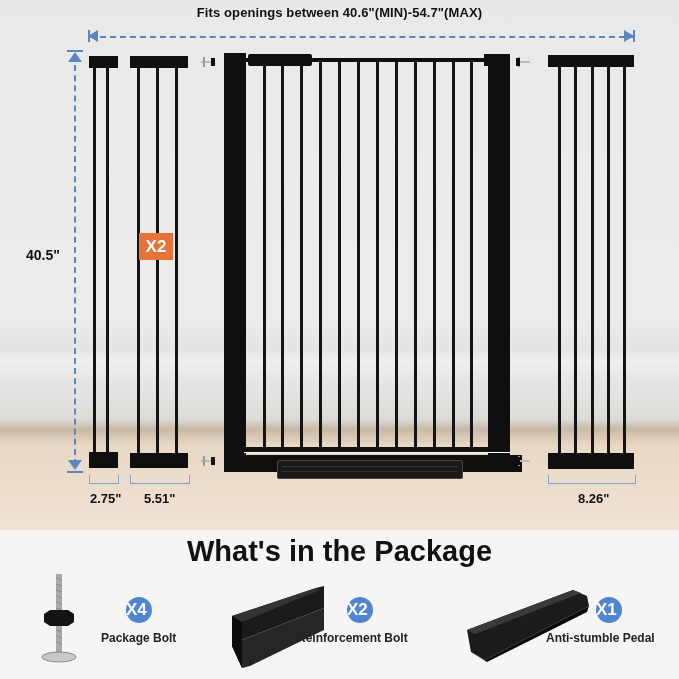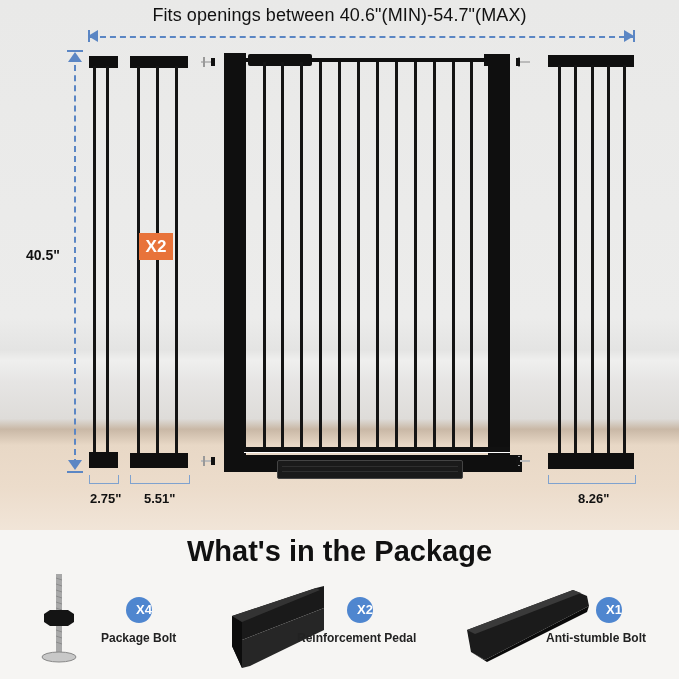--- a/index.html
+++ b/index.html
@@ -1,18 +1,18 @@
 <!DOCTYPE html>
 <html><head>
 <meta charset="utf-8">
 <style>
   html,body{margin:0;padding:0;}
   body{width:679px;height:679px;overflow:hidden;font-family:"Liberation Sans",sans-serif;background:#f6f5f3;position:relative;}
   .scene{position:absolute;left:0;top:0;width:679px;height:530px;background:linear-gradient(180deg,#e9e9e8 0%,#ececeb 60%,#e4e4e3 66%,#efefee 68%,#e6e5e4 72%,#dedcd9 79%,#c9b8a6 81%,#e8d8c6 84%,#ecdccb 92%,#f1e5d8 100%);}
-  .title{position:absolute;left:0;width:679px;top:5px;text-align:center;font-weight:normal;font-size:18px;color:#111;letter-spacing:0.1px;}
+  .title{position:absolute;left:0;width:679px;top:5px;text-align:center;font-weight:bold;font-size:13px;color:#111;letter-spacing:0.1px;}
   .hdim{position:absolute;left:90px;top:36px;width:545px;height:0;border-top:2px dashed #5b86c4;}
   .harrow-l{position:absolute;left:88px;top:30px;width:0;height:0;border-top:6px solid transparent;border-bottom:6px solid transparent;border-right:10px solid #5b86c4;}
   .harrow-r{position:absolute;left:624px;top:30px;width:0;height:0;border-top:6px solid transparent;border-bottom:6px solid transparent;border-left:10px solid #5b86c4;}
   .hbar-l{position:absolute;left:88px;top:30px;width:2px;height:12px;background:#5b86c4;}
   .hbar-r{position:absolute;left:633px;top:30px;width:2px;height:12px;background:#5b86c4;}
   .vdim{position:absolute;left:74px;top:55px;height:410px;width:0;border-left:2px dashed #5b86c4;}
   .varrow-t{position:absolute;left:68px;top:52px;width:0;height:0;border-left:7px solid transparent;border-right:7px solid transparent;border-bottom:10px solid #5b86c4;}
   .varrow-b{position:absolute;left:68px;top:460px;width:0;height:0;border-left:7px solid transparent;border-right:7px solid transparent;border-top:10px solid #5b86c4;}
   .vbar-t{position:absolute;left:67px;top:50px;width:16px;height:2px;background:#5b86c4;}
   .vbar-b{position:absolute;left:67px;top:471px;width:16px;height:2px;background:#5b86c4;}
@@ -26,21 +26,21 @@
   .bolt{position:absolute;width:14px;height:10px;}
   .bolt .shaft{position:absolute;left:0;top:4px;width:14px;height:2px;background:#bbb;}
   .bolt .disc{position:absolute;left:2px;top:0;width:2px;height:10px;background:#999;}
   .bolt .knob{position:absolute;left:10px;top:1px;width:4px;height:8px;background:#111;}
   .pedal{position:absolute;left:277px;top:460px;width:184px;height:17px;background:#1a1a1a;border:1px solid #444;border-radius:2px;}
   .pedal:before{content:"";position:absolute;left:4px;right:4px;top:5px;height:1px;background:#2f2f2f;}
   .pedal:after{content:"";position:absolute;left:4px;right:4px;top:10px;height:1px;background:#2f2f2f;}
   .threshold{position:absolute;left:244px;top:447px;width:266px;height:5px;background:#111;border-bottom:1px solid #fff;}
   .pkg-title{position:absolute;left:0;width:679px;top:535px;text-align:center;font-weight:bold;font-size:29px;color:#111;}
   .item{position:absolute;}
-  .qty{position:absolute;width:26px;height:26px;border-radius:50%;background:#4f86cf;color:#fff;font-weight:bold;font-size:13px;text-align:right;line-height:26px;}
+  .qty{position:absolute;width:26px;height:26px;border-radius:50%;background:#4f86cf;color:#fff;font-weight:bold;font-size:17px;text-align:left;line-height:26px;}
   .item-label{position:absolute;font-size:12px;font-weight:bold;color:#222;white-space:nowrap;}
 </style>
 </head>
 <body>
 
 <div class="scene">
   <div class="title">Fits openings between 40.6"(MIN)-54.7"(MAX)</div>
 
   <div>
     <div class="hbar-l"></div>
@@ -160,24 +160,24 @@
 </div>
 
 <div class="item">
   <svg style="position:absolute;left:228px;top:586px;" width="100" height="84">
     <polygon points="4,30 88,2 96,0 96,22 14,54 14,82 4,60" fill="#1a1a1a"></polygon>
     <polygon points="14,54 96,22 96,44 22,80 14,82" fill="#262626"></polygon>
     <polygon points="4,30 14,36 14,82 4,60" fill="#0c0c0c"></polygon>
     <polygon points="4,30 88,2 92,4 14,36" fill="#333"></polygon>
   </svg>
   <div class="qty" style="left:347px;top:597px;">X2</div>
-  <div class="item-label" style="left:297px;top:631px;">Reinforcement Pedal</div>
+  <div class="item-label" style="left:297px;top:631px;">Reinforcement Bolt</div>
 </div>
 
 <div class="item">
   <svg style="position:absolute;left:465px;top:590px;" width="126" height="72">
     <polygon points="2,40 108,0 122,6 124,16 20,70 6,62" fill="#1b1b1b"></polygon>
     <polygon points="2,40 108,0 116,3 10,44" fill="#3a3a3a"></polygon>
     <polygon points="6,62 20,70 124,16 122,22 22,72" fill="#0a0a0a"></polygon>
   </svg>
   <div class="qty" style="left:596px;top:597px;">X1</div>
-  <div class="item-label" style="left:546px;top:631px;">Anti-stumble Bolt</div>
+  <div class="item-label" style="left:546px;top:631px;">Anti-stumble Pedal</div>
 </div>
 
 </body></html>

